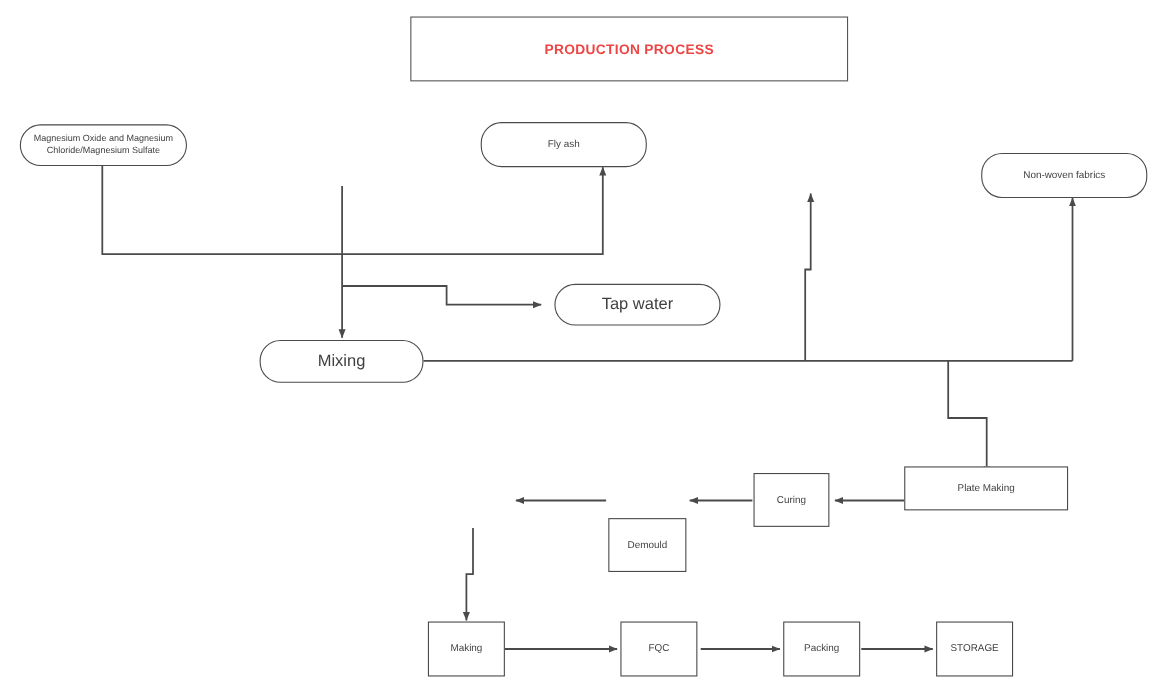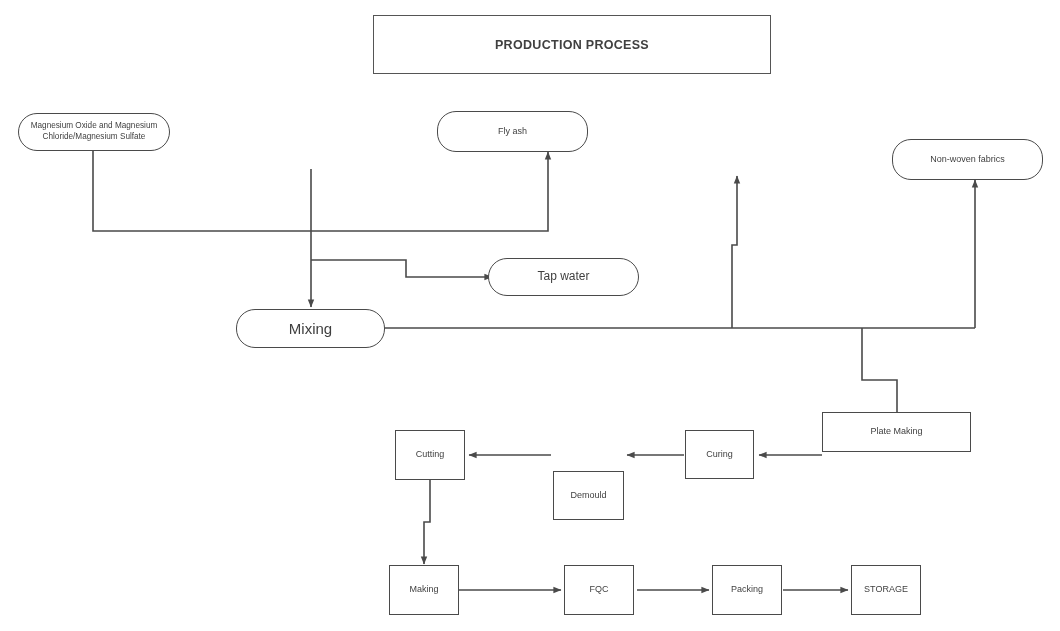--- a/index.html
+++ b/index.html
@@ -55,21 +55,21 @@
   .title-box {
     position: absolute;
     box-sizing: border-box;
     border: 1.6px solid #555555;
     background: #ffffff;
     display: flex;
     align-items: center;
     justify-content: center;
     font-weight: bold;
     letter-spacing: 0.3px;
-    color: #404040;
+    color: #ef4444;
   }
 </style>
 </head>
 <body>
 
 <div id="canvas">
 
   <svg id="wires" viewBox="0 0 1060 631">
     <defs>
       <marker id="arrowEnd" markerWidth="9" markerHeight="9" refX="7.6" refY="3.6" orient="auto" markerUnits="userSpaceOnUse">
@@ -120,43 +120,40 @@
 
   <div class="node rounded" style="left:437px; top:111px; width:151px; height:41px; font-size:9px;">
     <span class="label">Fly ash</span>
   </div>
 
 
   <div class="node rounded" style="left:892px; top:139px; width:151px; height:41px; font-size:9px;">
     <span class="label">Non-woven fabrics</span>
   </div>
 
-  <div class="node rounded" style="left:488px; top:258px; width:151px; height:38px; font-size:12px;">
+  <div class="node rounded" style="left:504px; top:258px; width:151px; height:38px; font-size:15px;">
     <span class="label">Tap water</span>
   </div>
 
   <div class="node rounded" style="left:236px; top:309px; width:149px; height:39px; font-size:15px;">
     <span class="label">Mixing</span>
   </div>
 
-  <div class="node rect" style="left:822px; top:412px; width:149px; height:40px; font-size:9px;">
+  <div class="node rect" style="left:822px; top:424px; width:149px; height:40px; font-size:9px;">
     <span class="label">Plate Making</span>
   </div>
 
   <div class="node rect" style="left:685px; top:430px; width:69px; height:49px; font-size:9px;">
     <span class="label">Curing</span>
   </div>
 
   <div class="node rect" style="left:553px; top:430px; width:71px; height:49px; font-size:9px;margin-top:41px;">
     <span class="label">Demould</span>
   </div>
 
-  <div class="node rect" style="left:395px; top:430px; width:70px; height:50px; font-size:9px;">
-    <span class="label">Cutting</span>
-  </div>
 
   <div class="node rect" style="left:389px; top:565px; width:70px; height:50px; font-size:9px;">
     <span class="label">Making</span>
   </div>
 
   <div class="node rect" style="left:564px; top:565px; width:70px; height:50px; font-size:9px;">
     <span class="label">FQC</span>
   </div>
 
   <div class="node rect" style="left:712px; top:565px; width:70px; height:50px; font-size:9px;">

